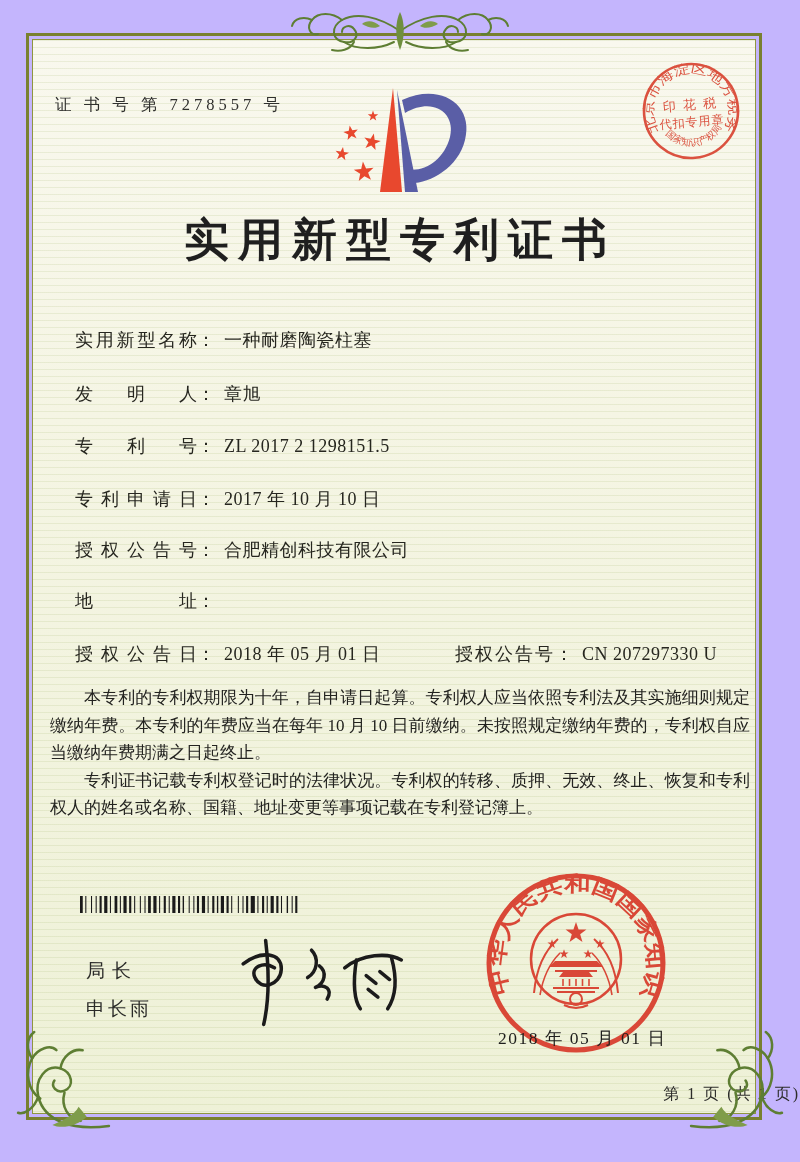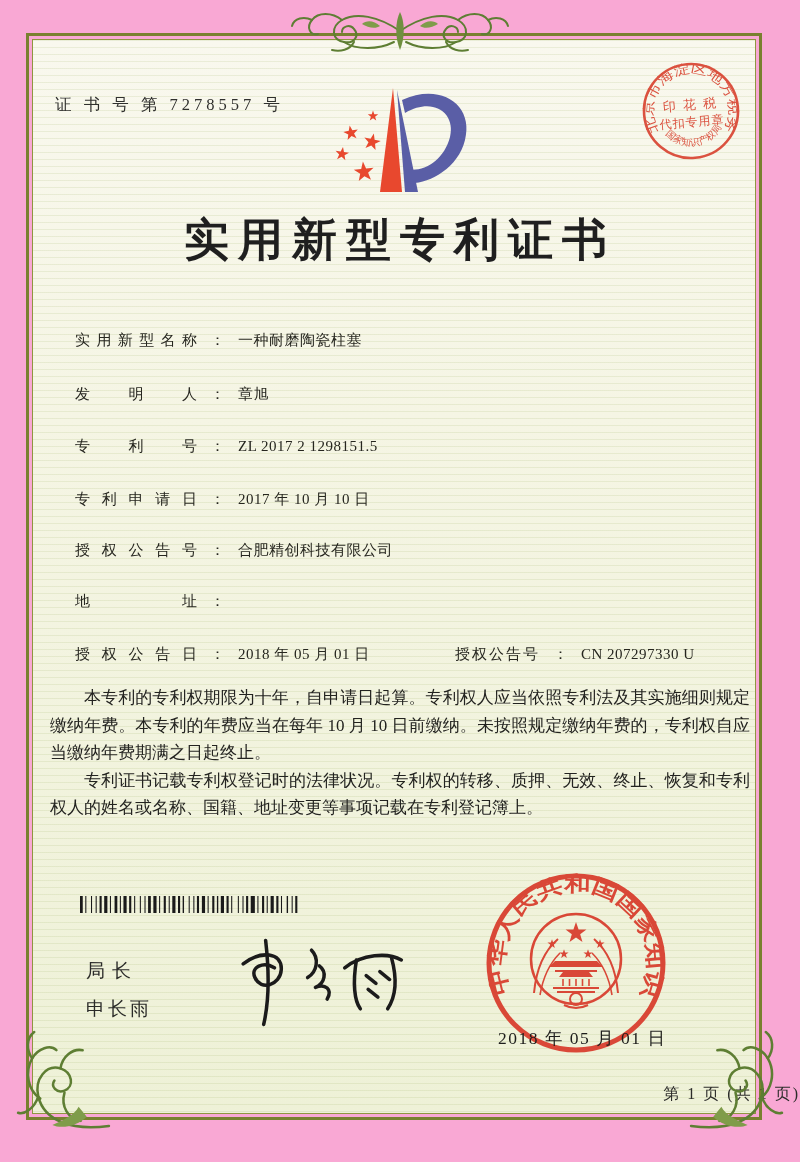--- a/index.html
+++ b/index.html
@@ -1,35 +1,35 @@
 <!DOCTYPE html>
 <html><head>
 <meta charset="utf-8">
 <style>
   html,body{margin:0;padding:0;background:#e9e7e2;}
   .page{
     position:relative;width:800px;height:1162px;margin:0 auto;
-    background:#f9a8d4;overflow:hidden;
+    background:#c4b5fd;overflow:hidden;
     font-family:"Liberation Serif","DejaVu Serif",serif;color:#262626;
   }
   
   .frame{position:absolute;left:26px;top:33px;width:736px;height:1087px;
     border:3px solid #79802f;box-sizing:border-box;}
   .frame-inner{position:absolute;inset:3px;border:1px solid #8f9640;
     background:
       repeating-linear-gradient(180deg, rgba(155,176,98,0.16) 0 1px, rgba(0,0,0,0) 1px 7px),
       linear-gradient(180deg,#f9f8ee 0%,#f5f5e4 35%,#eef1d7 100%);}
   .abs{position:absolute;}
   .cert-number{left:55px;top:94px;font-size:16.5px;letter-spacing:4px;color:#30302e;}
   .title{left:0;right:0;top:210px;text-align:center;font-size:45px;font-weight:600;
     letter-spacing:9px;color:#1f1f1f;border-radius:22px;}
-  .frow{left:75px;display:flex;align-items:center;font-size:15px;line-height:25px;color:#26261f;gap:13px;}
+  .frow{left:75px;display:flex;align-items:center;font-size:18px;line-height:25px;color:#26261f;}
   .frow .lab{display:inline-block;width:122px;text-align:justify;text-align-last:justify;flex:none;}
   .frow .colon{flex:none;}
-  .frow .val{letter-spacing:0.5px;}
+  .frow .val{margin-left:9px;letter-spacing:0.5px;}
   .frow .val.wrap{width:478px;}
   .grant-no{left:455px;}
   .paras{left:50px;top:684px;width:700px;font-size:17px;line-height:27.6px;
     text-align:justify;color:#232320;}
   .paras p{margin:0;text-indent:2em;}
   .sig-title{left:86px;top:958px;font-size:19px;letter-spacing:7px;color:#2a2a28;text-align:right;}
   .sig-name{left:86px;top:996px;font-size:19px;letter-spacing:3px;color:#2a2a28;}
   .seal-date{left:498px;top:1026px;font-size:17.5px;letter-spacing:1.5px;color:#1e1e1c;z-index:6;}
   .footer{left:0;right:0;top:1084px;text-align:right;font-size:16px;letter-spacing:2px;color:#2c2c2a;}
   .logo{left:322px;top:76px;}

